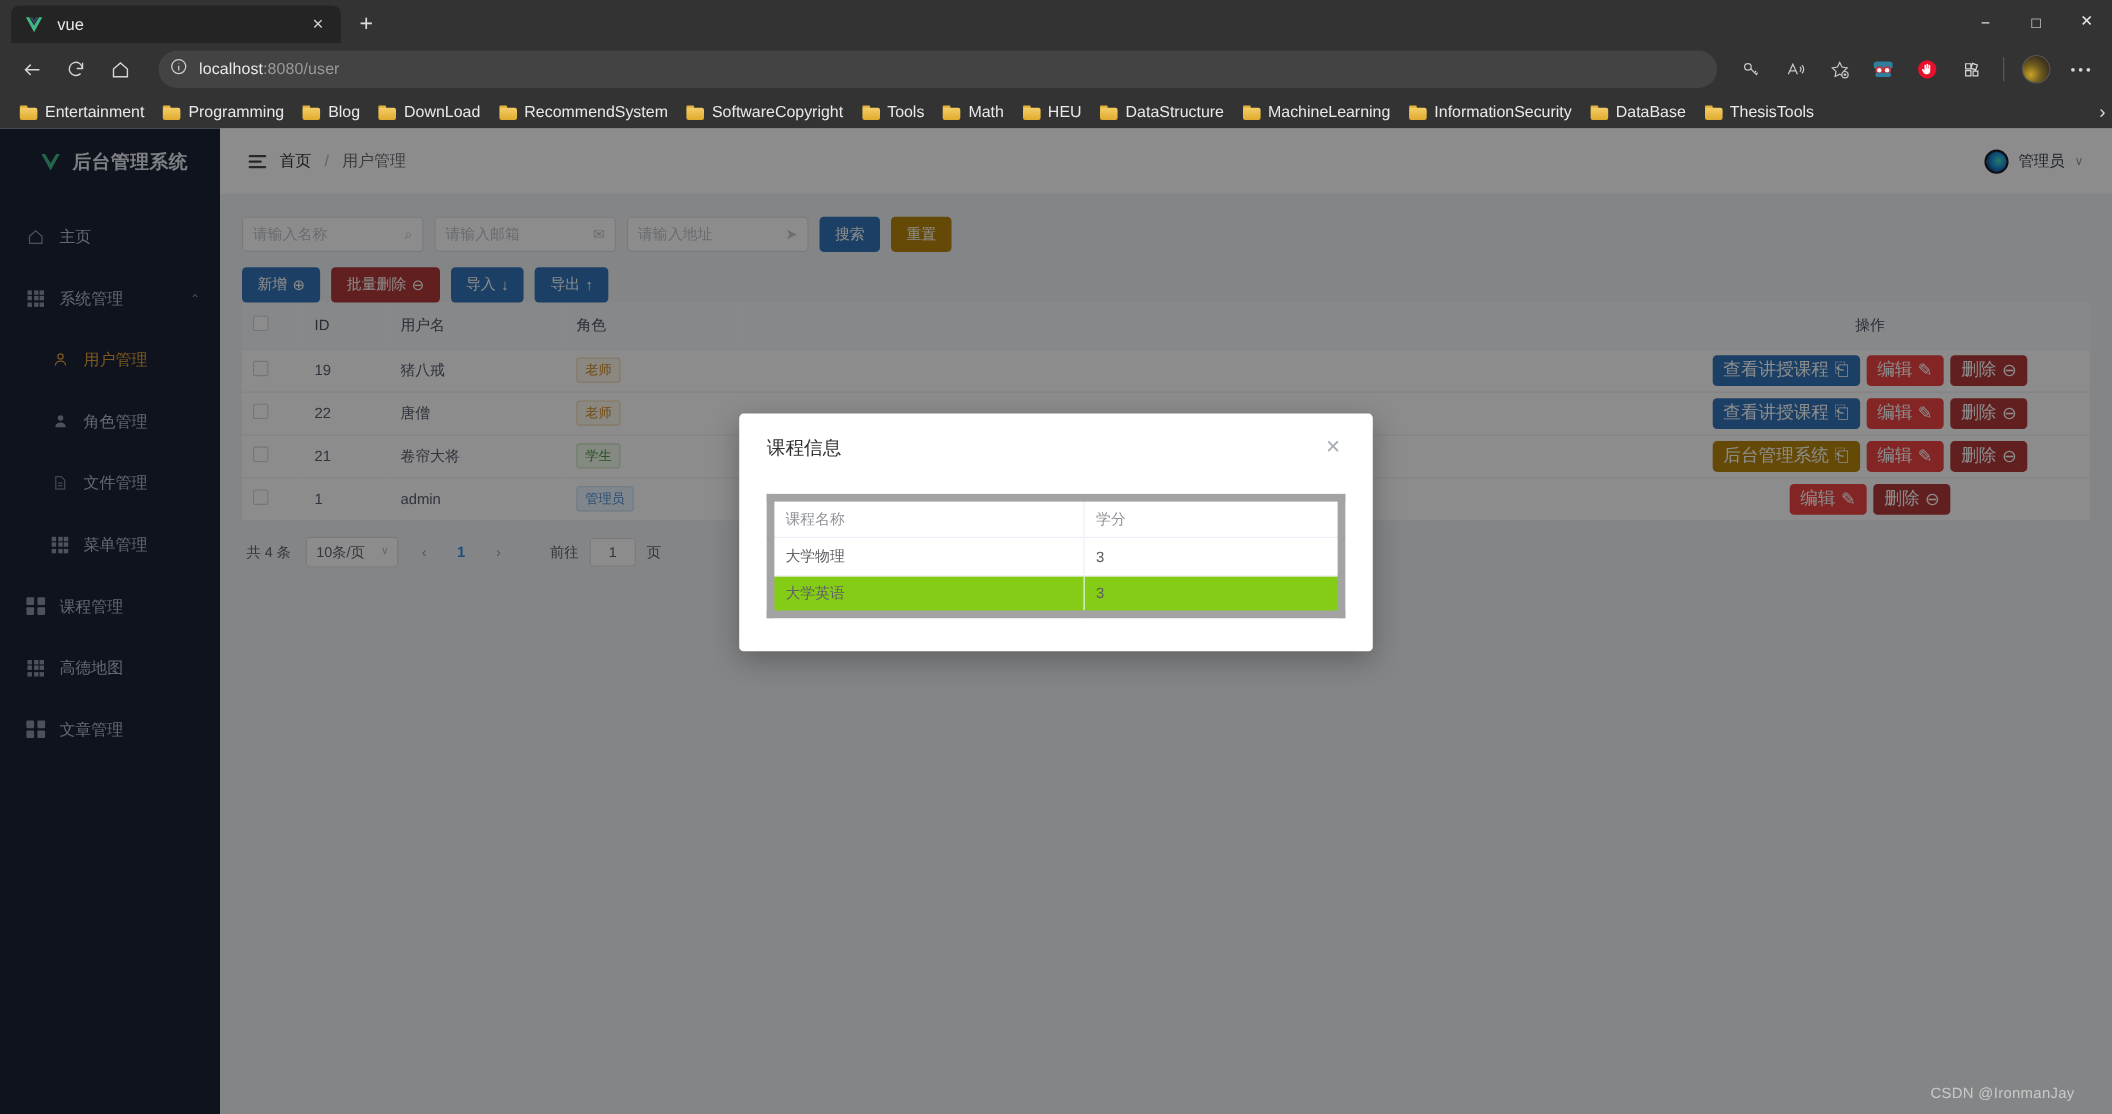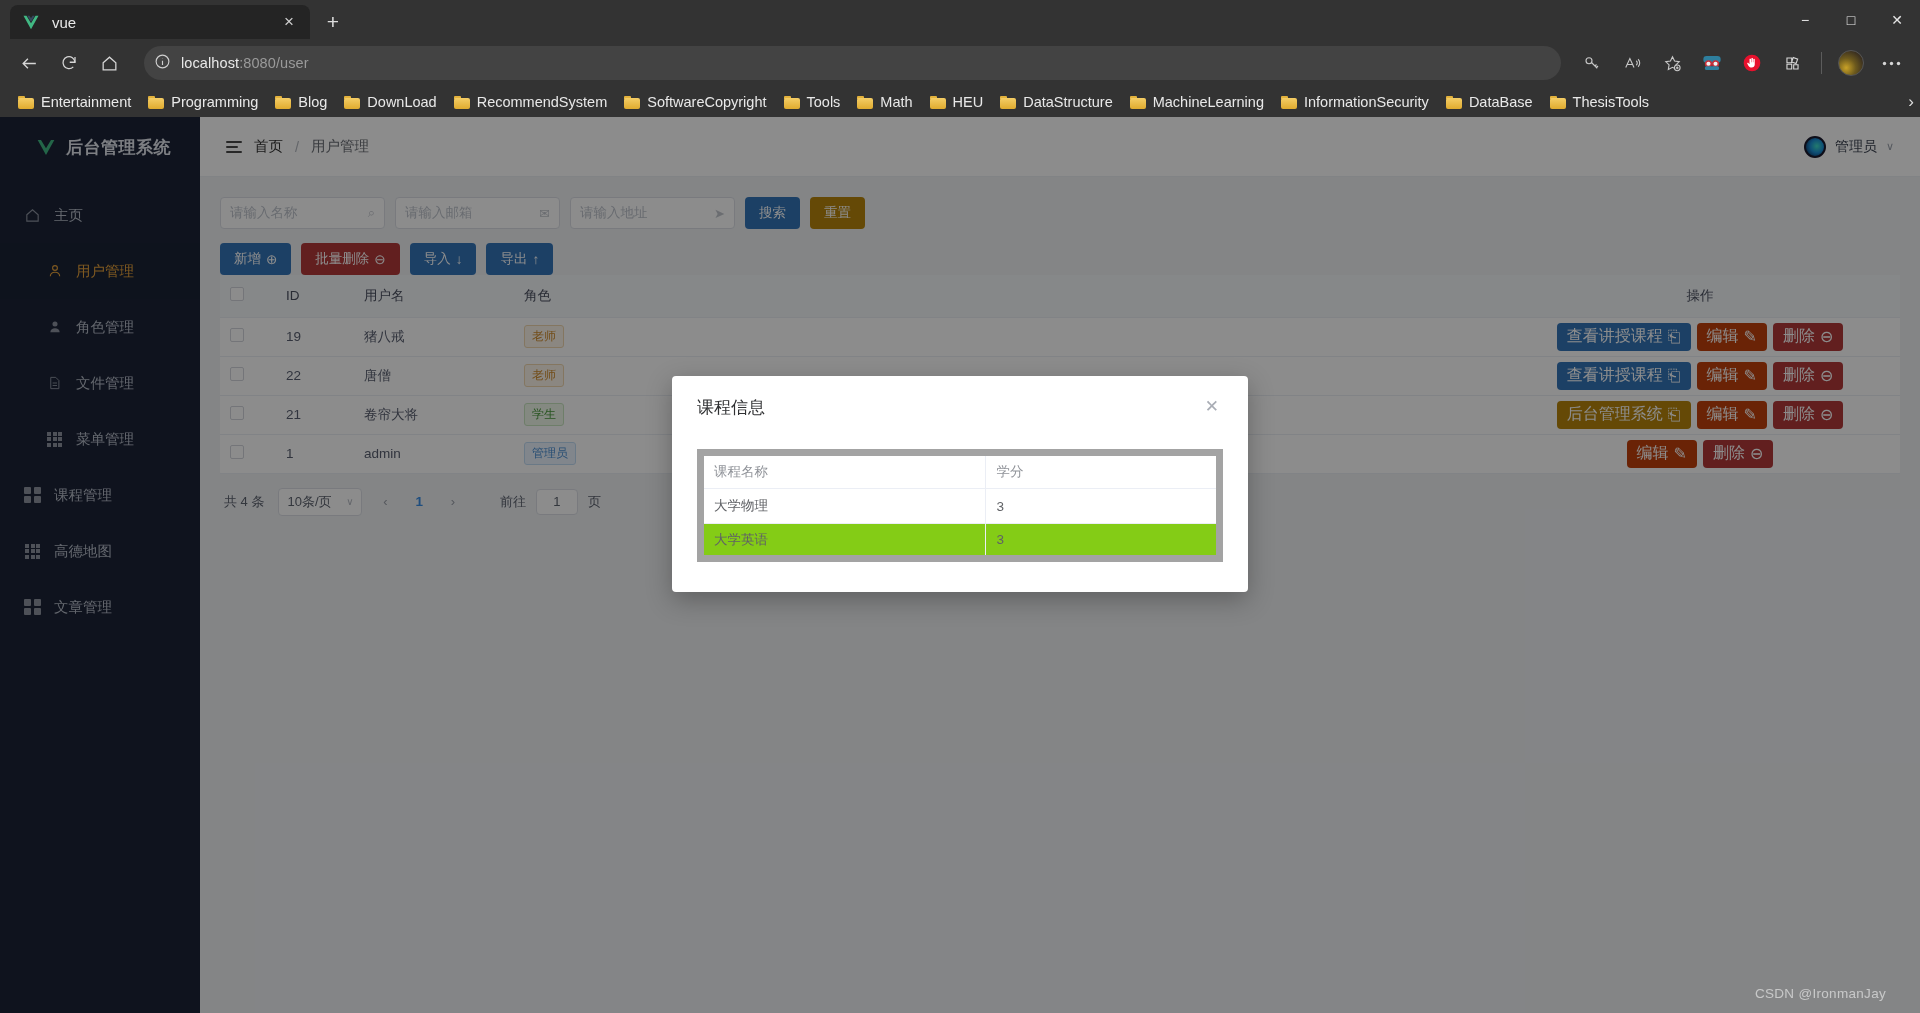--- a/index.html
+++ b/index.html
@@ -136,21 +136,21 @@
   .inp .suffix { color: #c3c7ce; font-size: 13px; }
   .btn {
     height: 32px; border: none; border-radius: 4px; color: #fff;
     font-size: 13.5px; padding: 0 14px; cursor: pointer;
     display: inline-flex; align-items: center; gap: 5px;
     font-family: "Liberation Sans", sans-serif;
   }
   .btn.primary { background: #3375b9; }
   .btn.warn { background: #b8860b; }
   .btn.danger { background: #b33a3a; }
-  .btn.success { background: #c2410c; }
+  .btn.success { background: #ef4444; }
   .actions-row { display: flex; gap: 10px; }
 
   .table-wrap { background: #fff; border-radius: 2px; }
   table.grid { width: 100%; border-collapse: collapse; table-layout: fixed; }
   table.grid thead th {
     background: #f5f7fa; height: 42px; font-size: 13.5px; color: #4b5160;
     font-weight: normal; text-align: left; padding: 0 10px;
     border-bottom: 1px solid #ebeef5;
   }
   table.grid tbody td {
@@ -393,20 +393,37 @@
         <span class="brand-title">后台管理系统</span>
       </div>
       <div class="menu" id="sidebar-menu">
           <div class="menu-item">
             <span class="ico">
               <svg width="17" height="17" viewBox="0 0 24 24" fill="none" stroke="currentColor" stroke-width="1.6">
                 <path d="M4 11l8-7 8 7v9H4z"></path>
               </svg>
             </span>
             <span>主页</span>
+          </div>
+          <div class="menu-item">
+            <span class="ico">
+              <span class="grid-ico">
+                <i></i>
+                <i></i>
+                <i></i>
+                <i></i>
+                <i></i>
+                <i></i>
+                <i></i>
+                <i></i>
+                <i></i>
+              </span>
+            </span>
+            <span>系统管理</span>
+            <span class="caret">⌃</span>
           </div>
           <div class="submenu">
             <div class="menu-item active">
               <span class="ico">
                 <svg width="16" height="16" viewBox="0 0 24 24" fill="none" stroke="currentColor" stroke-width="1.7">
                   <circle cx="12" cy="7.5" r="3.6"></circle>
                   <path d="M5 20c0-4 3.3-6.2 7-6.2s7 2.2 7 6.2"></path>
                 </svg>
               </span>
               <span>用户管理</span>

